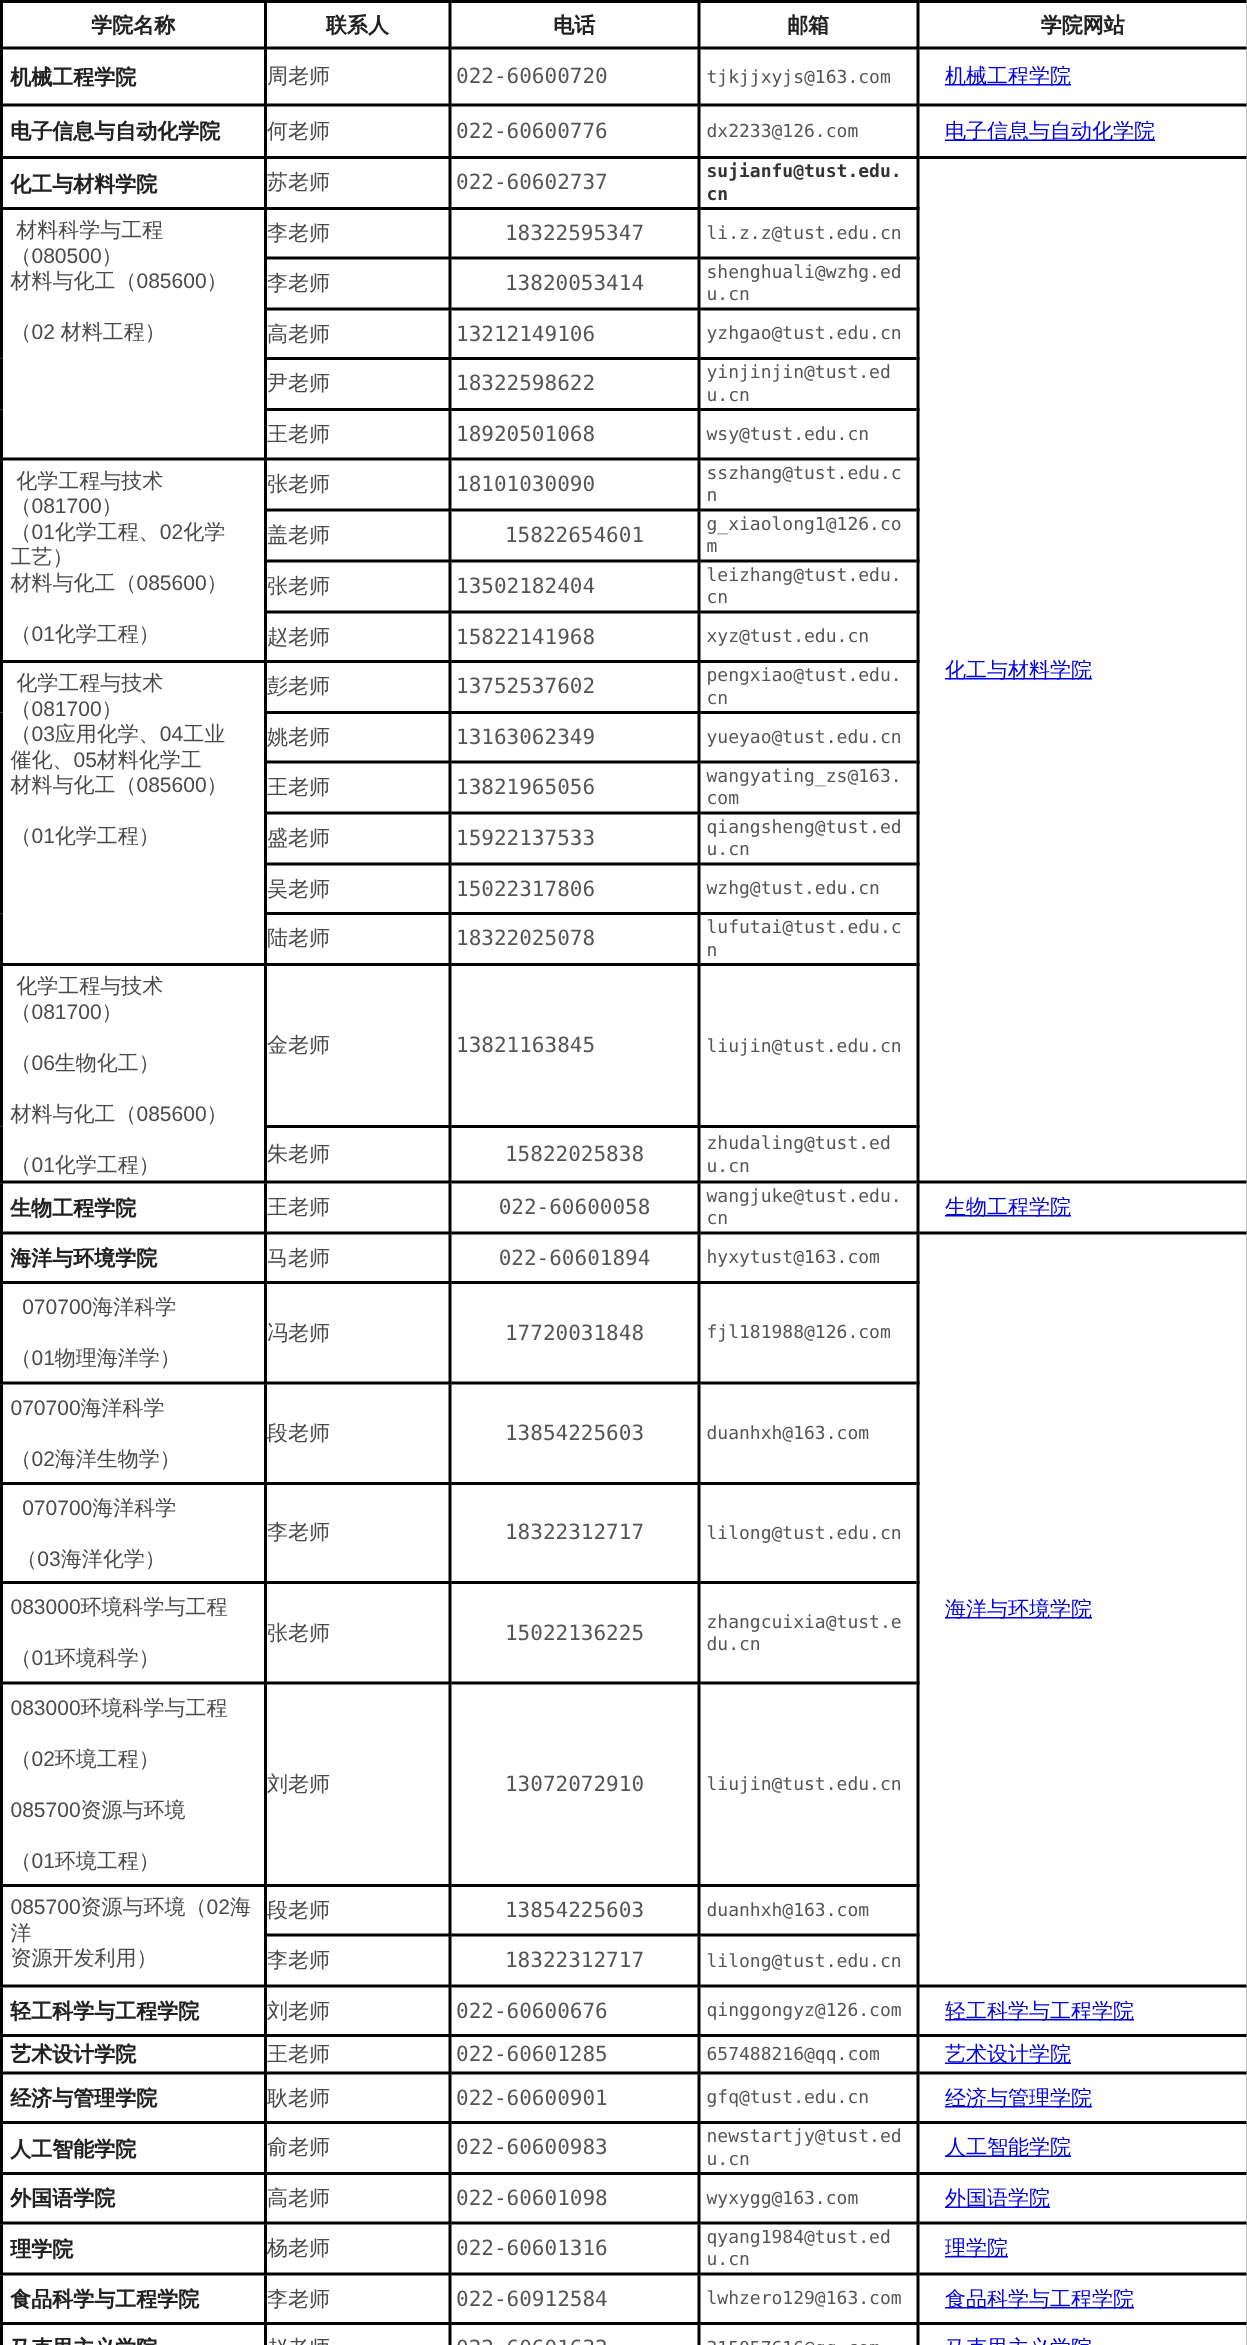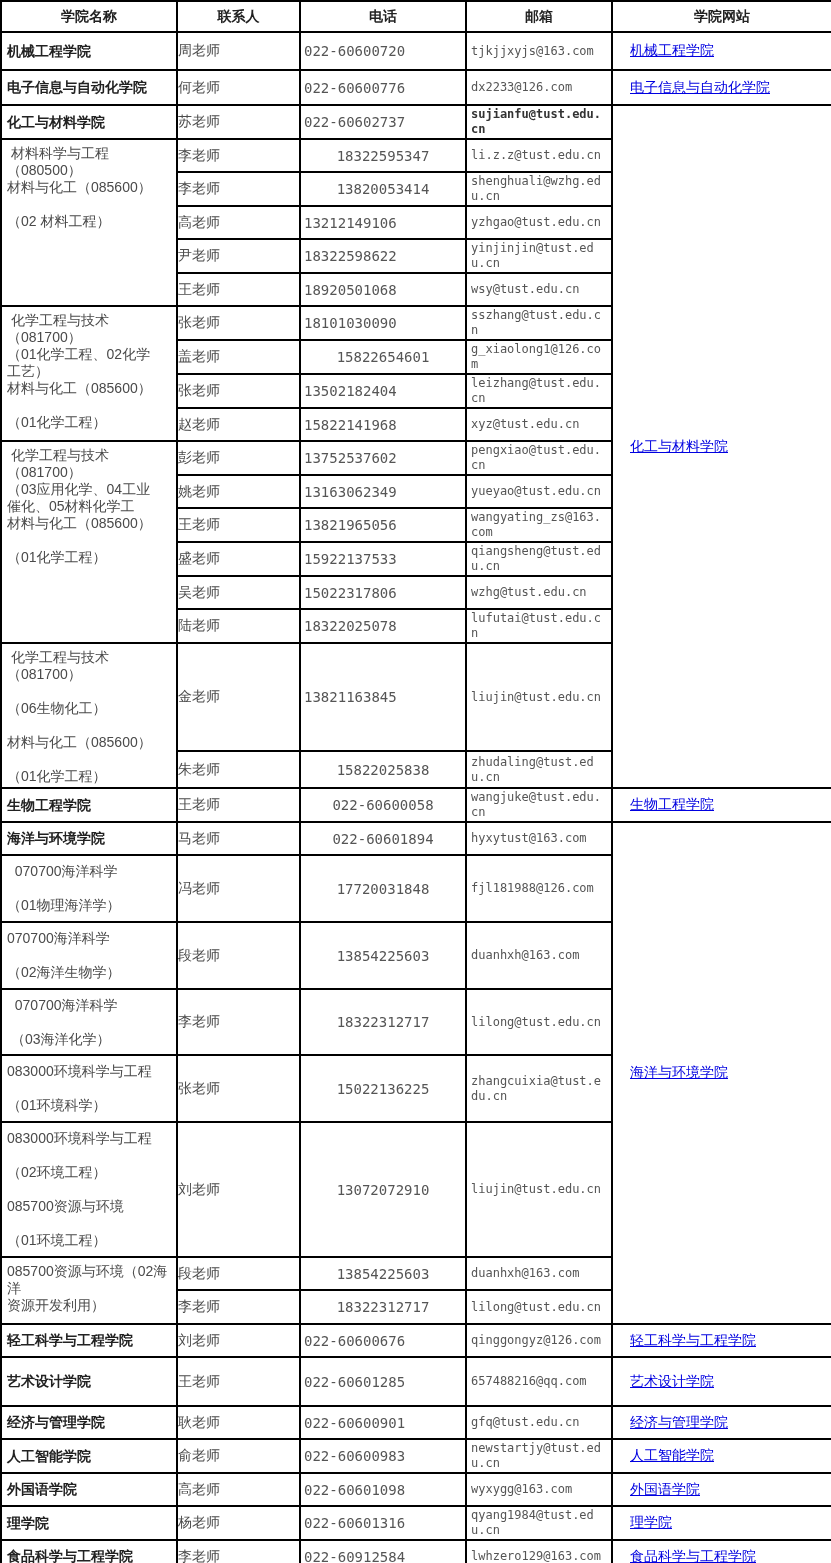--- a/index.html
+++ b/index.html
@@ -247,21 +247,21 @@
         <td class="phone ac">18322312717</td>
         <td class="email ac">lilong@tust.edu.cn</td>
       </tr>
       <tr style="height: 33px;">
         <td class="name bold">轻工科学与工程学院</td>
         <td class="person">刘老师</td>
         <td class="phone al">022-60600676</td>
         <td class="email ac">qinggongyz@126.com</td>
         <td class="site"><a>轻工科学与工程学院</a></td>
       </tr>
-      <tr style="height: 49px; padding-left: 29px;">
+      <tr style="height: 25px; padding-left: 29px;">
         <td class="name bold">艺术设计学院</td>
         <td class="person">王老师</td>
         <td class="phone al">022-60601285</td>
         <td class="email ac">657488216@qq.com</td>
         <td class="site"><a>艺术设计学院</a></td>
       </tr>
       <tr style="height: 33px;">
         <td class="name bold">经济与管理学院</td>
         <td class="person">耿老师</td>
         <td class="phone al">022-60600901</td>

